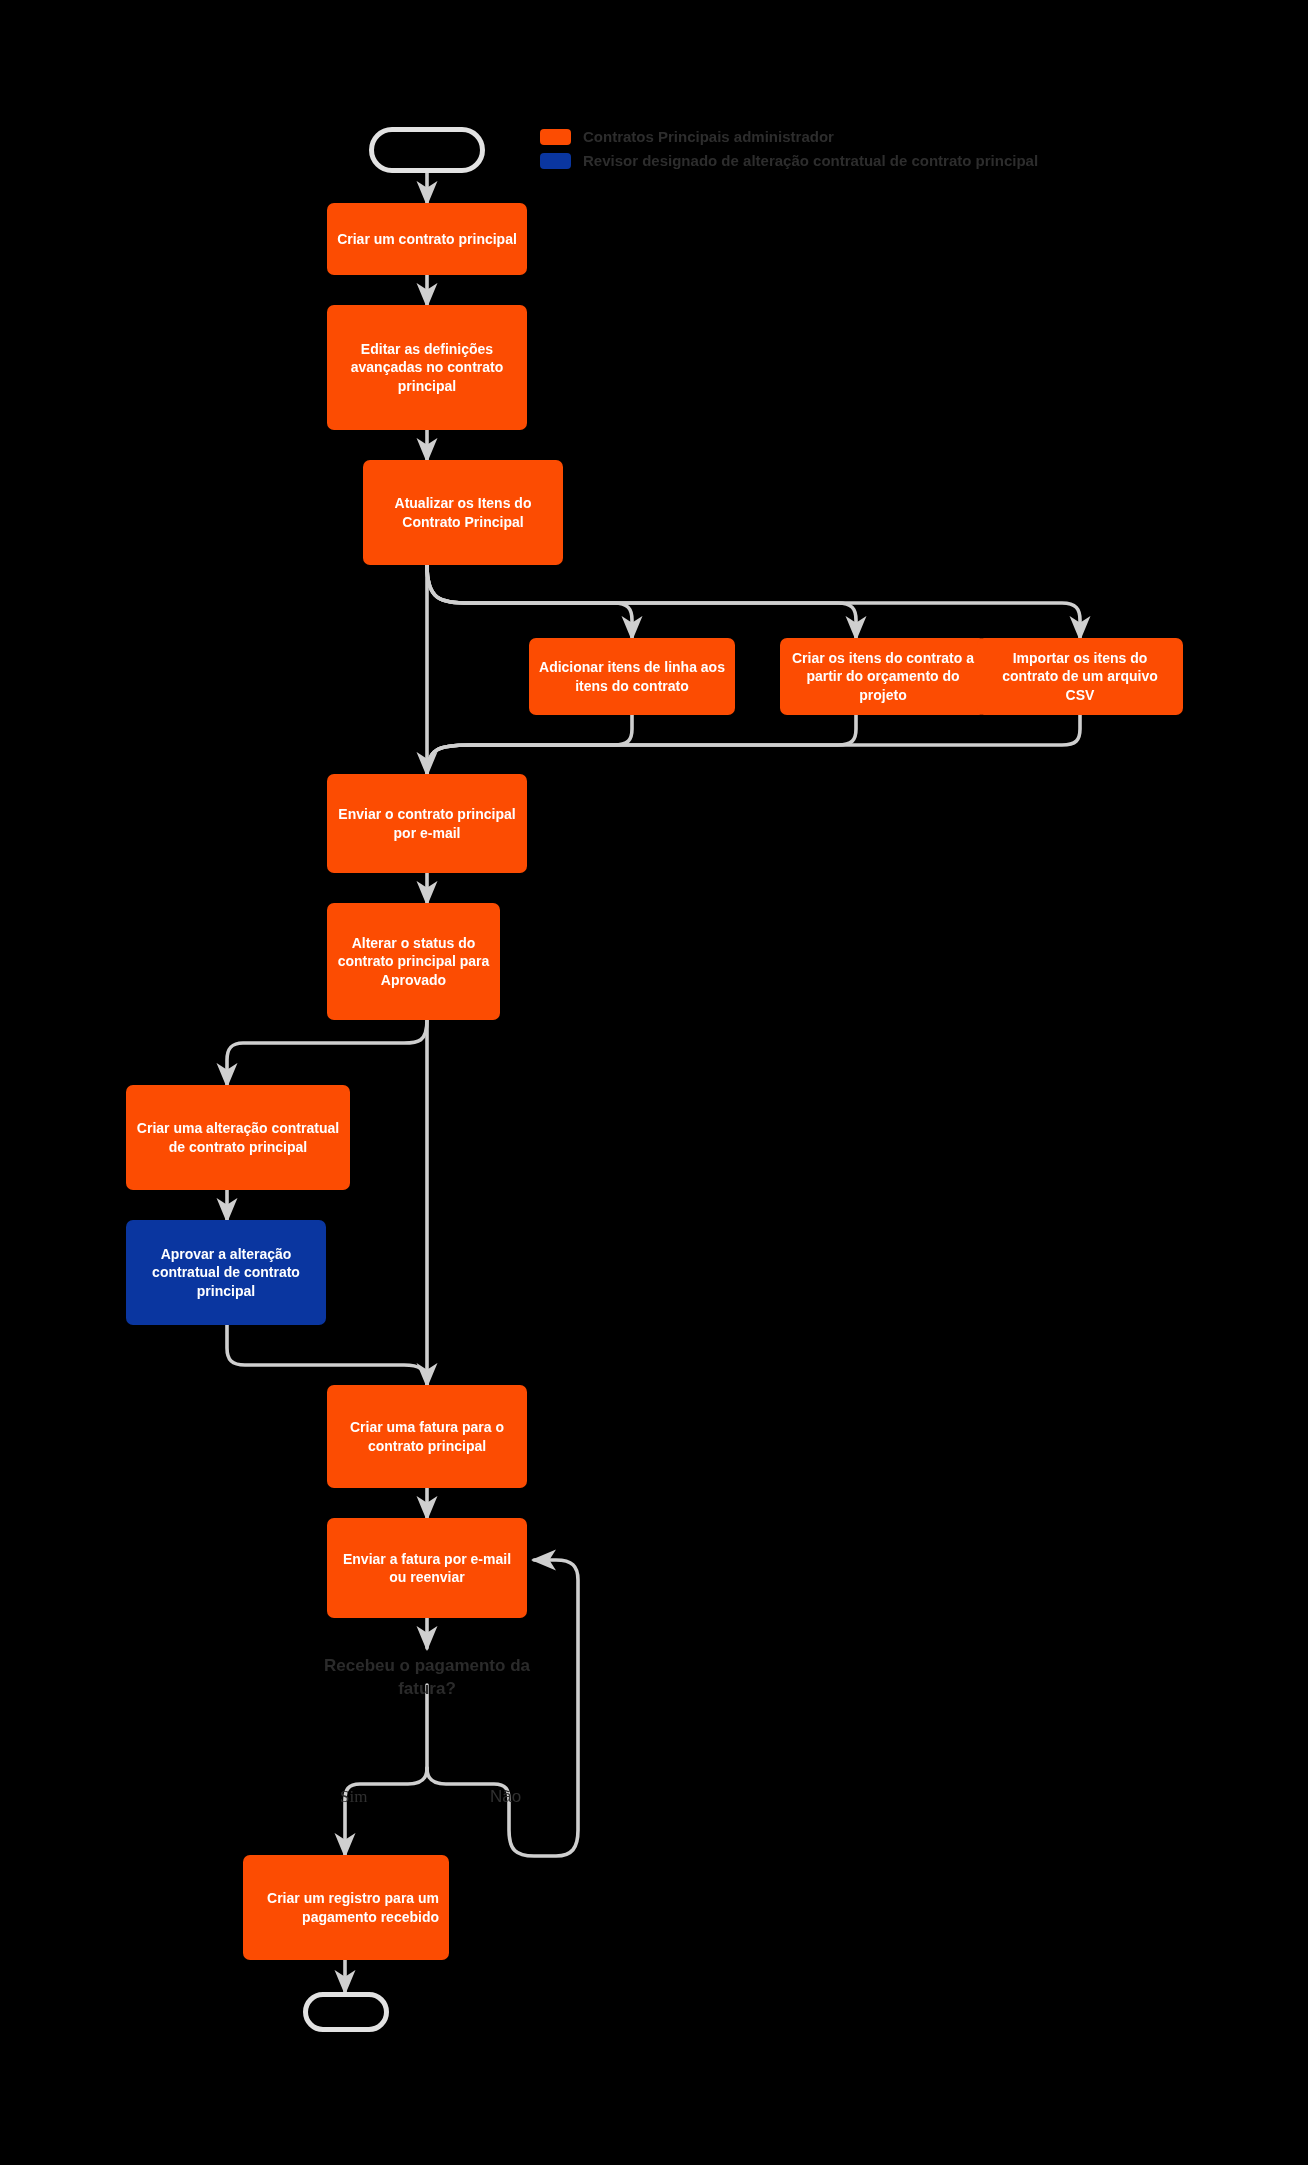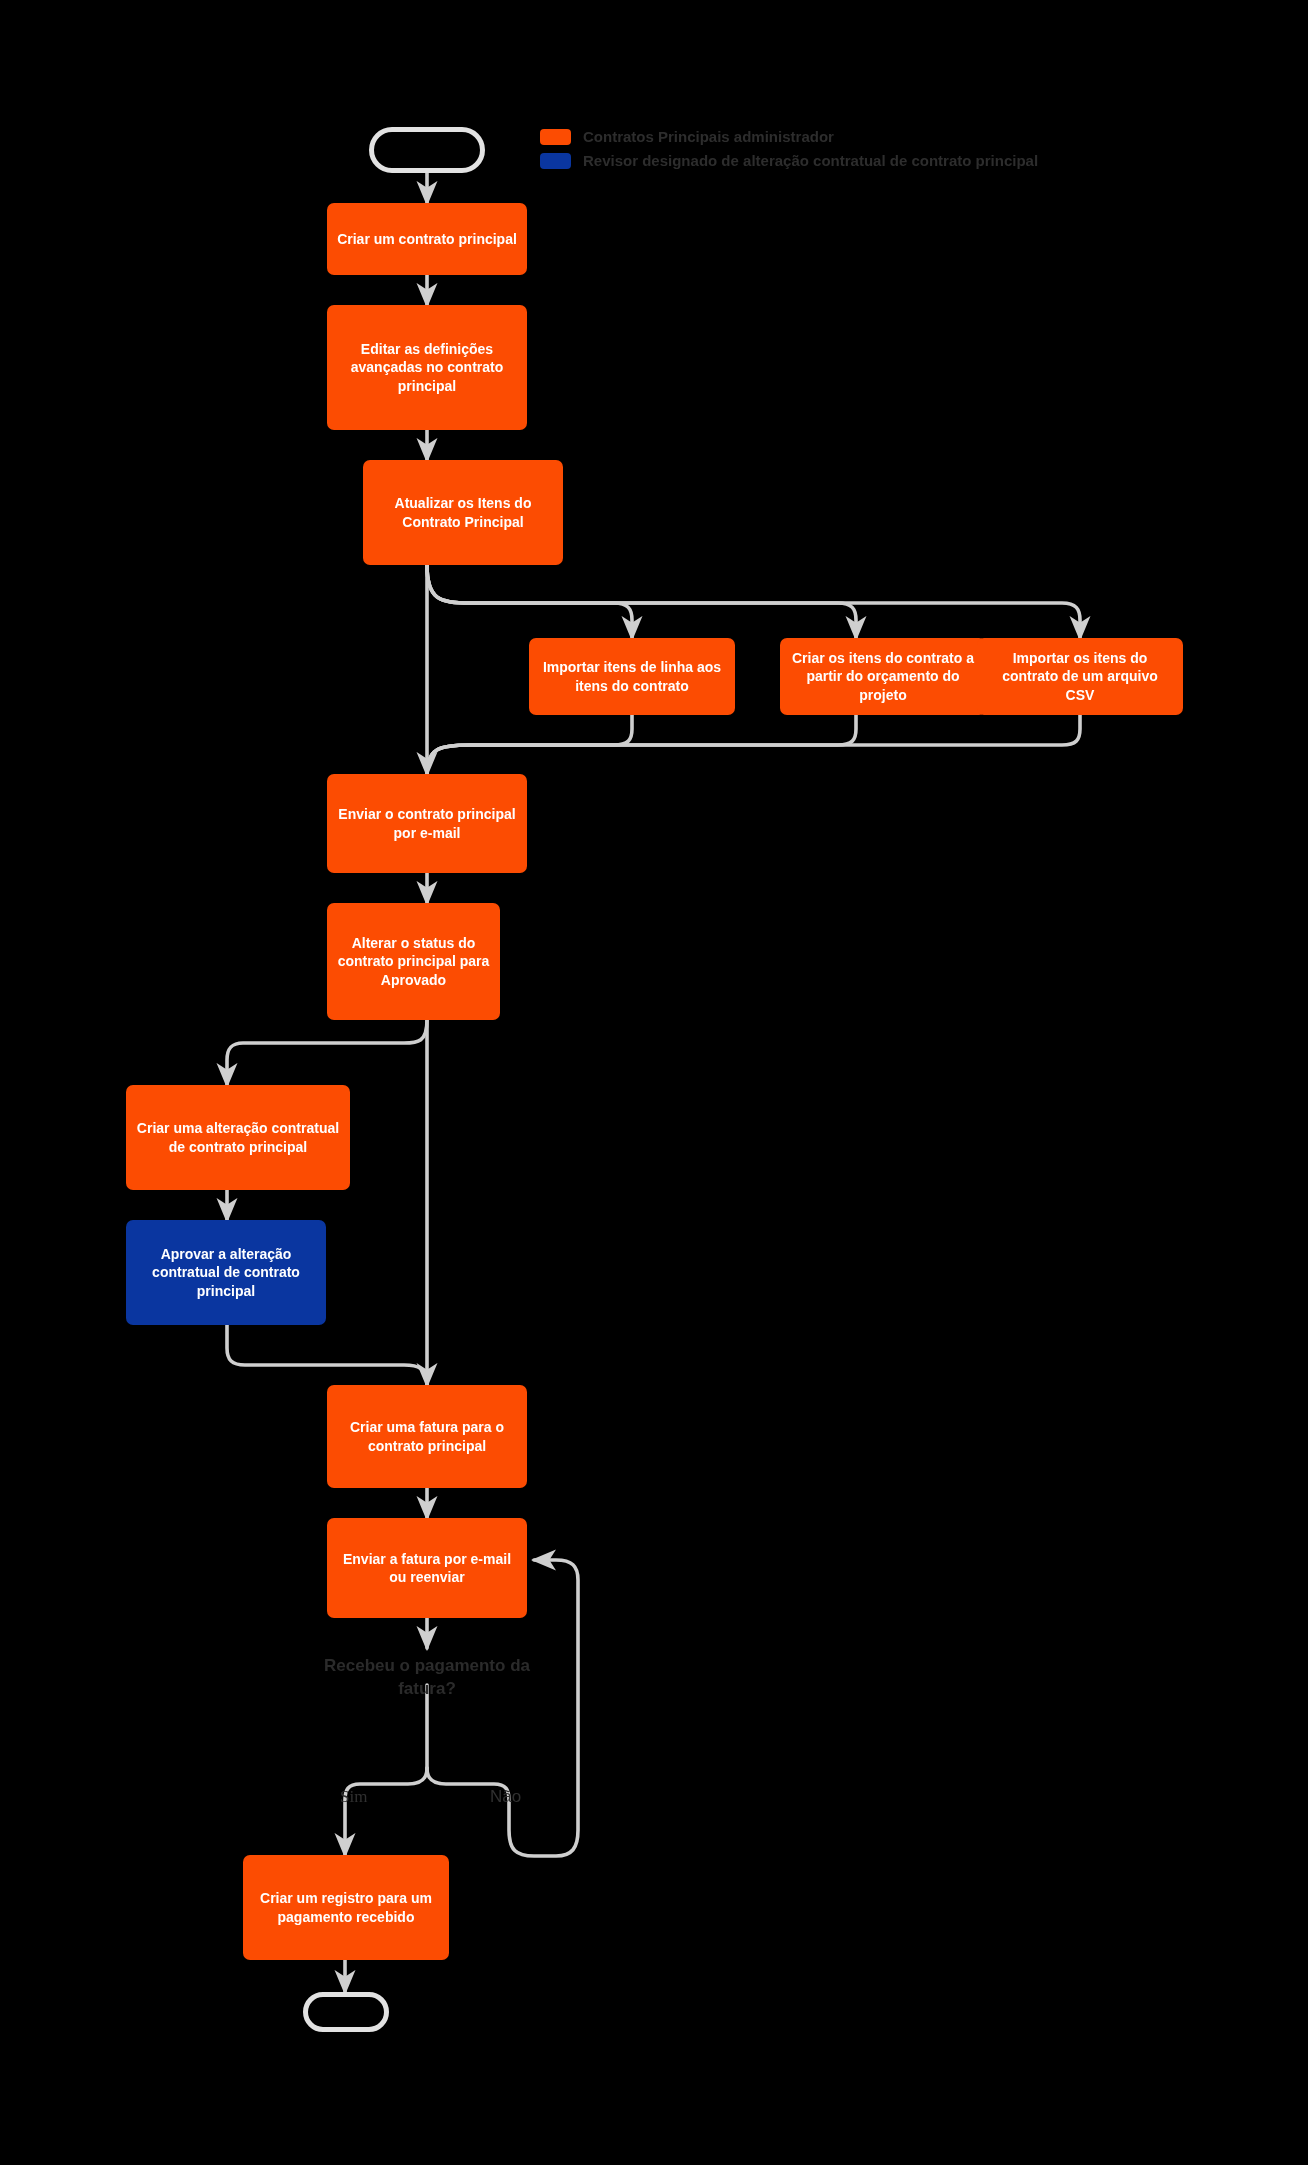--- a/index.html
+++ b/index.html
@@ -173,21 +173,21 @@
 
   <div class="node orange" style="left:327px; top:305px; width:200px; height:125px;">
     <span>Editar as definições avançadas no contrato principal</span>
   </div>
 
   <div class="node orange" style="left:327px; top:460px; width:200px; height:105px;margin-left:36px;">
     <span>Atualizar os Itens do Contrato Principal</span>
   </div>
 
   <div class="node orange" style="left:529px; top:638px; width:206px; height:77px;">
-    <span>Importar itens de linha aos itens do contrato</span>
+    <span>Adicionar itens de linha aos itens do contrato</span>
   </div>
 
   <div class="node orange" style="left:780px; top:638px; width:206px; height:77px;">
     <span>Criar os itens do contrato a partir do orçamento do projeto</span>
   </div>
 
   <div class="node orange" style="left:977px; top:638px; width:206px; height:77px;">
     <span>Importar os itens do contrato de um arquivo CSV</span>
   </div>
 
@@ -208,21 +208,21 @@
   </div>
 
   <div class="node orange" style="left:327px; top:1385px; width:200px; height:103px;">
     <span>Criar uma fatura para o contrato principal</span>
   </div>
 
   <div class="node orange" style="left:327px; top:1518px; width:200px; height:100px;">
     <span>Enviar a fatura por e-mail ou reenviar</span>
   </div>
 
-  <div class="node orange" style="left:243px; top:1855px; width:206px; height:105px;">
+  <div class="node orange" style="left:243px; top:1855px; width:206px; height:105px;text-align:right;">
     <span>Criar um registro para um pagamento recebido</span>
   </div>
 
   <div class="decision-label" style="left:317px; top:1655px; width:220px;">
     <span>Recebeu o pagamento da fatura?</span>
   </div>
 
   <div class="edge-label" style="left:340px; top:1787px;font-family:Liberation Serif, serif;">
     <span>Sim</span>
   </div>

